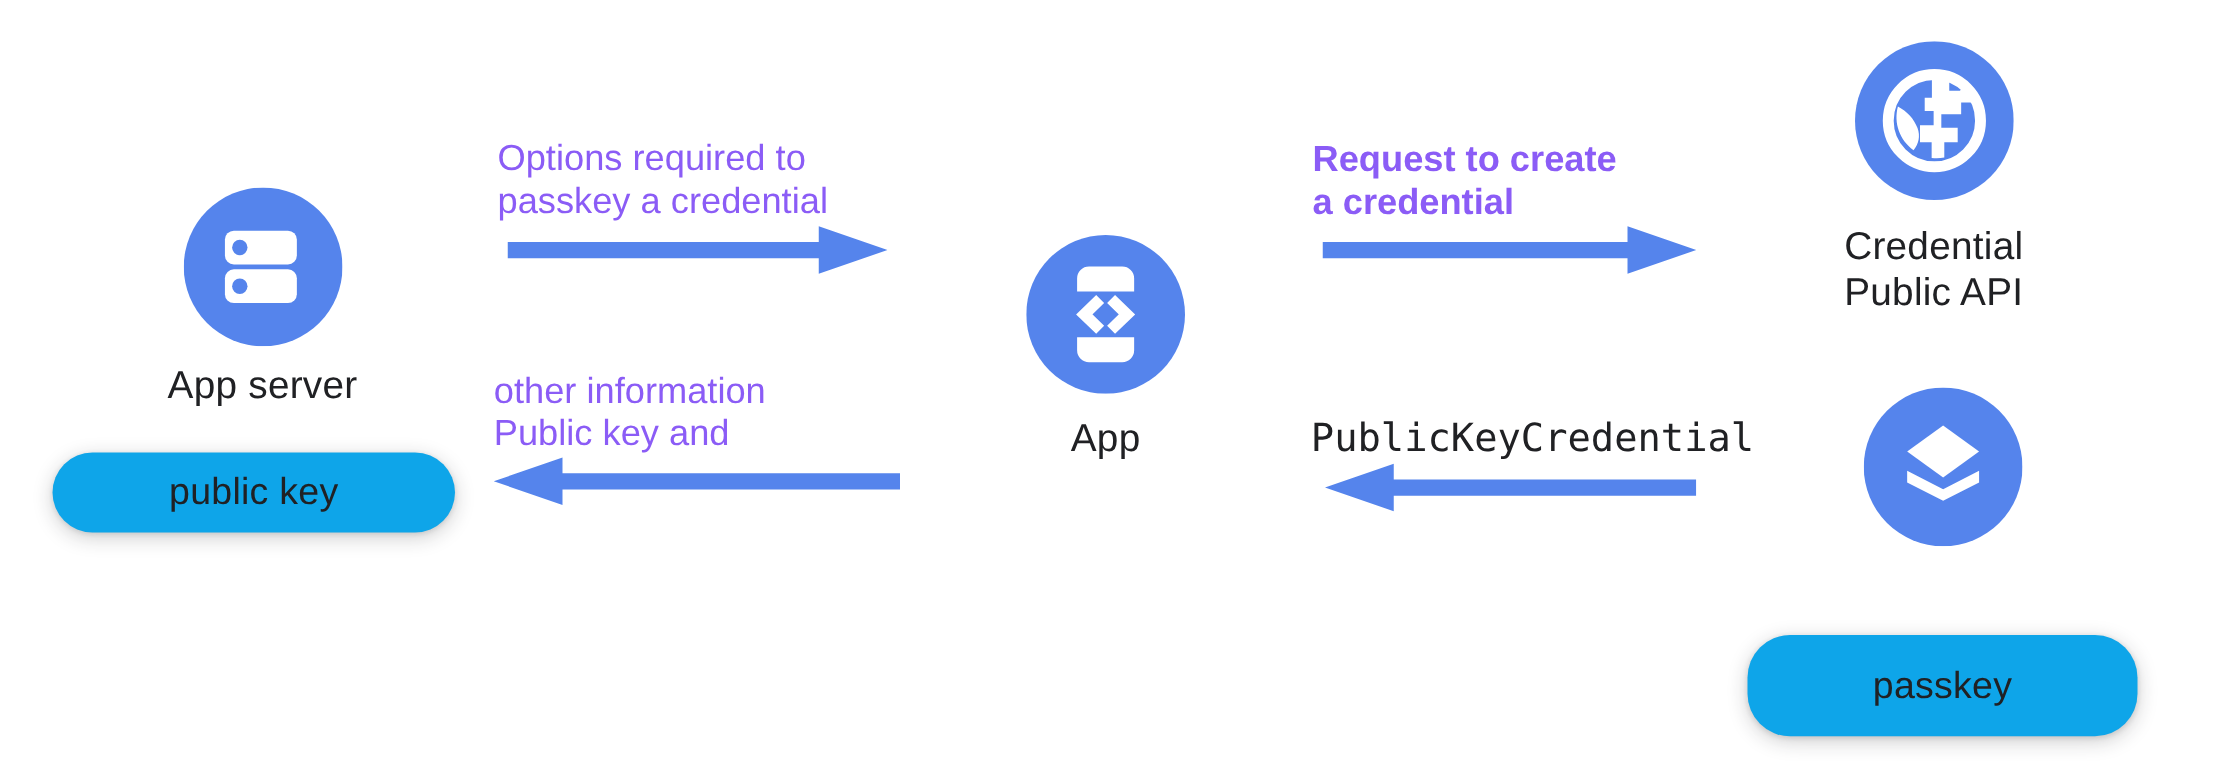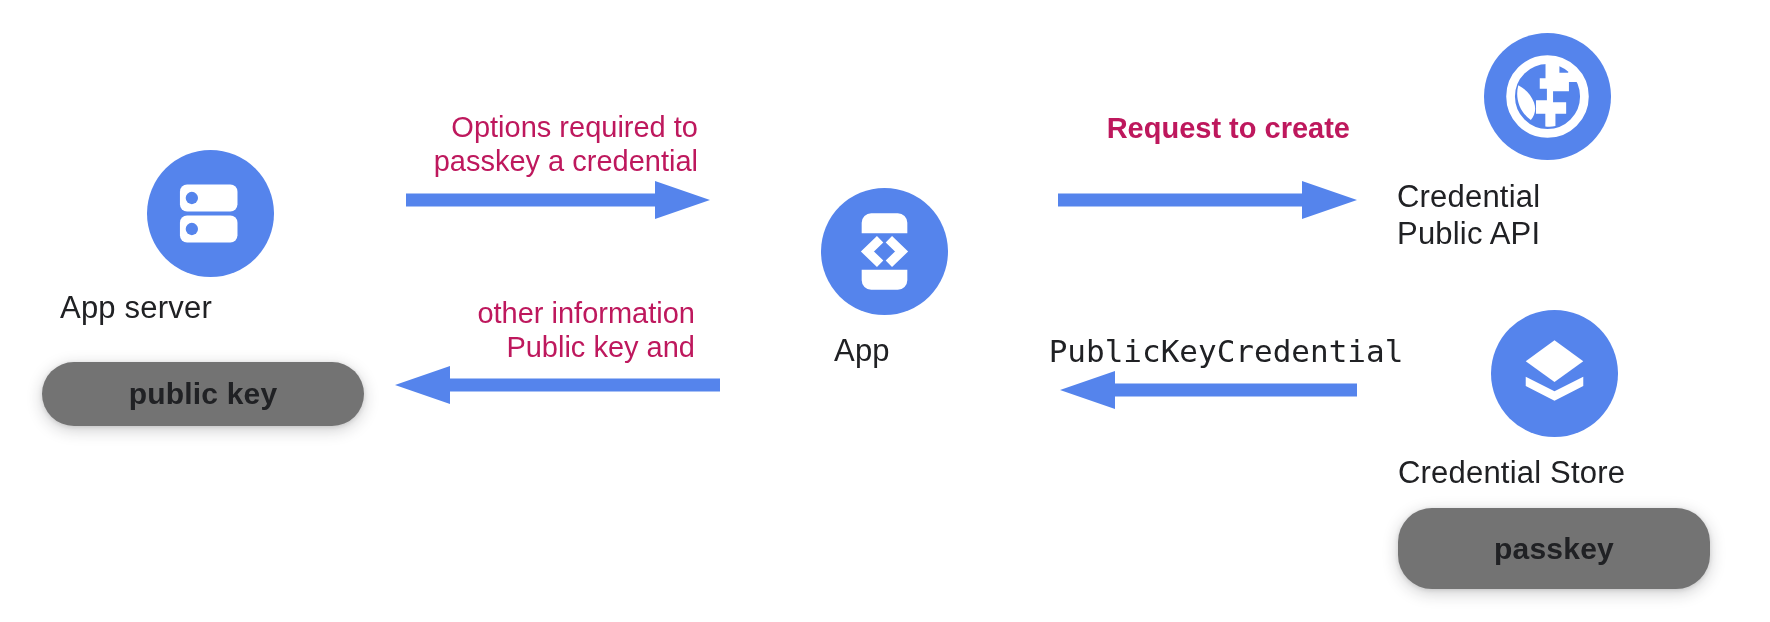--- a/index.html
+++ b/index.html
@@ -7,56 +7,55 @@
   .canvas {
     position: relative;
     width: 1770px;
     height: 622px;
     background: #ffffff;
     overflow: hidden;
   }
   .node-icon { position: absolute; width: 127px; height: 127px; }
   .node-label {
     position: absolute;
-    text-align: left;
+    text-align: center;
     font-size: 31px;
     line-height: 37px;
     color: #202124;
     letter-spacing: 0.2px;
     white-space: nowrap;
   }
   .arrow-label {
     position: absolute;
-    text-align: right;
+    text-align: left;
     font-size: 29px;
     line-height: 34px;
-    color: #be185d;
+    color: #8b5cf6;
     white-space: nowrap;
   }
   .mono-label {
     position: absolute;
     text-align: center;
     font-family: "DejaVu Sans Mono", "Liberation Mono", monospace;
     font-size: 31px;
     line-height: 38px;
     color: #202124;
     white-space: nowrap;
   }
   .pill {
     position: absolute;
-    background: #737373;
+    background: #0ea5e9;
     border-radius: 34px;
     box-shadow: 0 4px 16px rgba(32,33,36,0.22), 0 1px 4px rgba(32,33,36,0.12);
     display: flex;
     align-items: center;
     justify-content: center;
     font-size: 30px;
     color: #202124;
     letter-spacing: 0.2px;
-    font-weight: bold;
   }
   .arrow { position: absolute; }
 </style>
 </head>
 <body>
 
 <div class="canvas">
 
   <svg class="node-icon" style="left:147px; top:150px;" viewBox="0 0 64 64" aria-hidden="true">
     <circle cx="32" cy="32" r="32" fill="#5584EC"></circle>
@@ -90,20 +89,21 @@
     <circle cx="32" cy="32" r="32" fill="#5584EC"></circle>
     <path d="M25.3 12.7 h13.4 a4.8 4.8 0 0 1 4.8 4.8 v5.3 h-23 v-5.3 a4.8 4.8 0 0 1 4.8-4.8 z" fill="#ffffff"></path>
     <path d="M20.5 41.2 h23 v5.3 a4.8 4.8 0 0 1 -4.8 4.8 h-13.4 a4.8 4.8 0 0 1 -4.8-4.8 z" fill="#ffffff"></path>
     <polyline points="29.8,25.8 23.4,32 29.8,38.2" fill="none" stroke="#ffffff" stroke-width="4.6"></polyline>
     <polyline points="34.2,25.8 40.6,32 34.2,38.2" fill="none" stroke="#ffffff" stroke-width="4.6"></polyline>
   </svg>
   <div class="node-label" style="left:834px; top:332px; width:101px;">App</div>
 
   <div class="arrow-label" style="left:1050px; top:111px; width:300px;font-weight:bold;">
     <div>Request to create</div>
+    <div>a credential</div>
   </div>
   <svg class="arrow" style="left:1058px; top:180px;" width="299" height="40" viewBox="0 0 299 40" aria-hidden="true">
     <polygon points="0,13.5 244,13.5 244,1 299,20 244,39 244,26.5 0,26.5" fill="#5584EC"></polygon>
   </svg>
 
   <div class="mono-label" style="left:1026px; top:332px; width:400px;">PublicKeyCredential</div>
   <svg class="arrow" style="left:1060px; top:370px;" width="297" height="40" viewBox="0 0 297 40" aria-hidden="true">
     <polygon points="297,13.5 55,13.5 55,1 0,20 55,39 55,26.5 297,26.5" fill="#5584EC"></polygon>
   </svg>
 
@@ -116,18 +116,17 @@
   <div class="node-label" style="left:1397px; top:178px; width:300px;">
     <div>Credential</div>
     <div>Public API</div>
   </div>
 
   <svg class="node-icon" style="left:1491px; top:310px;" viewBox="0 0 64 64" aria-hidden="true">
     <circle cx="32" cy="32" r="32" fill="#5584EC"></circle>
     <polygon points="32,15.3 46.5,25.8 32,36.3 17.5,25.8" fill="#ffffff"></polygon>
     <path d="M17.5 33.6 L32 41 L46.5 33.6 L46.5 38.3 L32 45.7 L17.5 38.3 z" fill="#ffffff"></path>
   </svg>
-  <div class="node-label" style="left:1398px; top:454px; width:300px;">Credential Store</div>
   <div class="pill" style="left:1398px; top:508px; width:312px; height:81px;">
     <span>passkey</span>
   </div>
 
 </div>
 
 </body></html>

